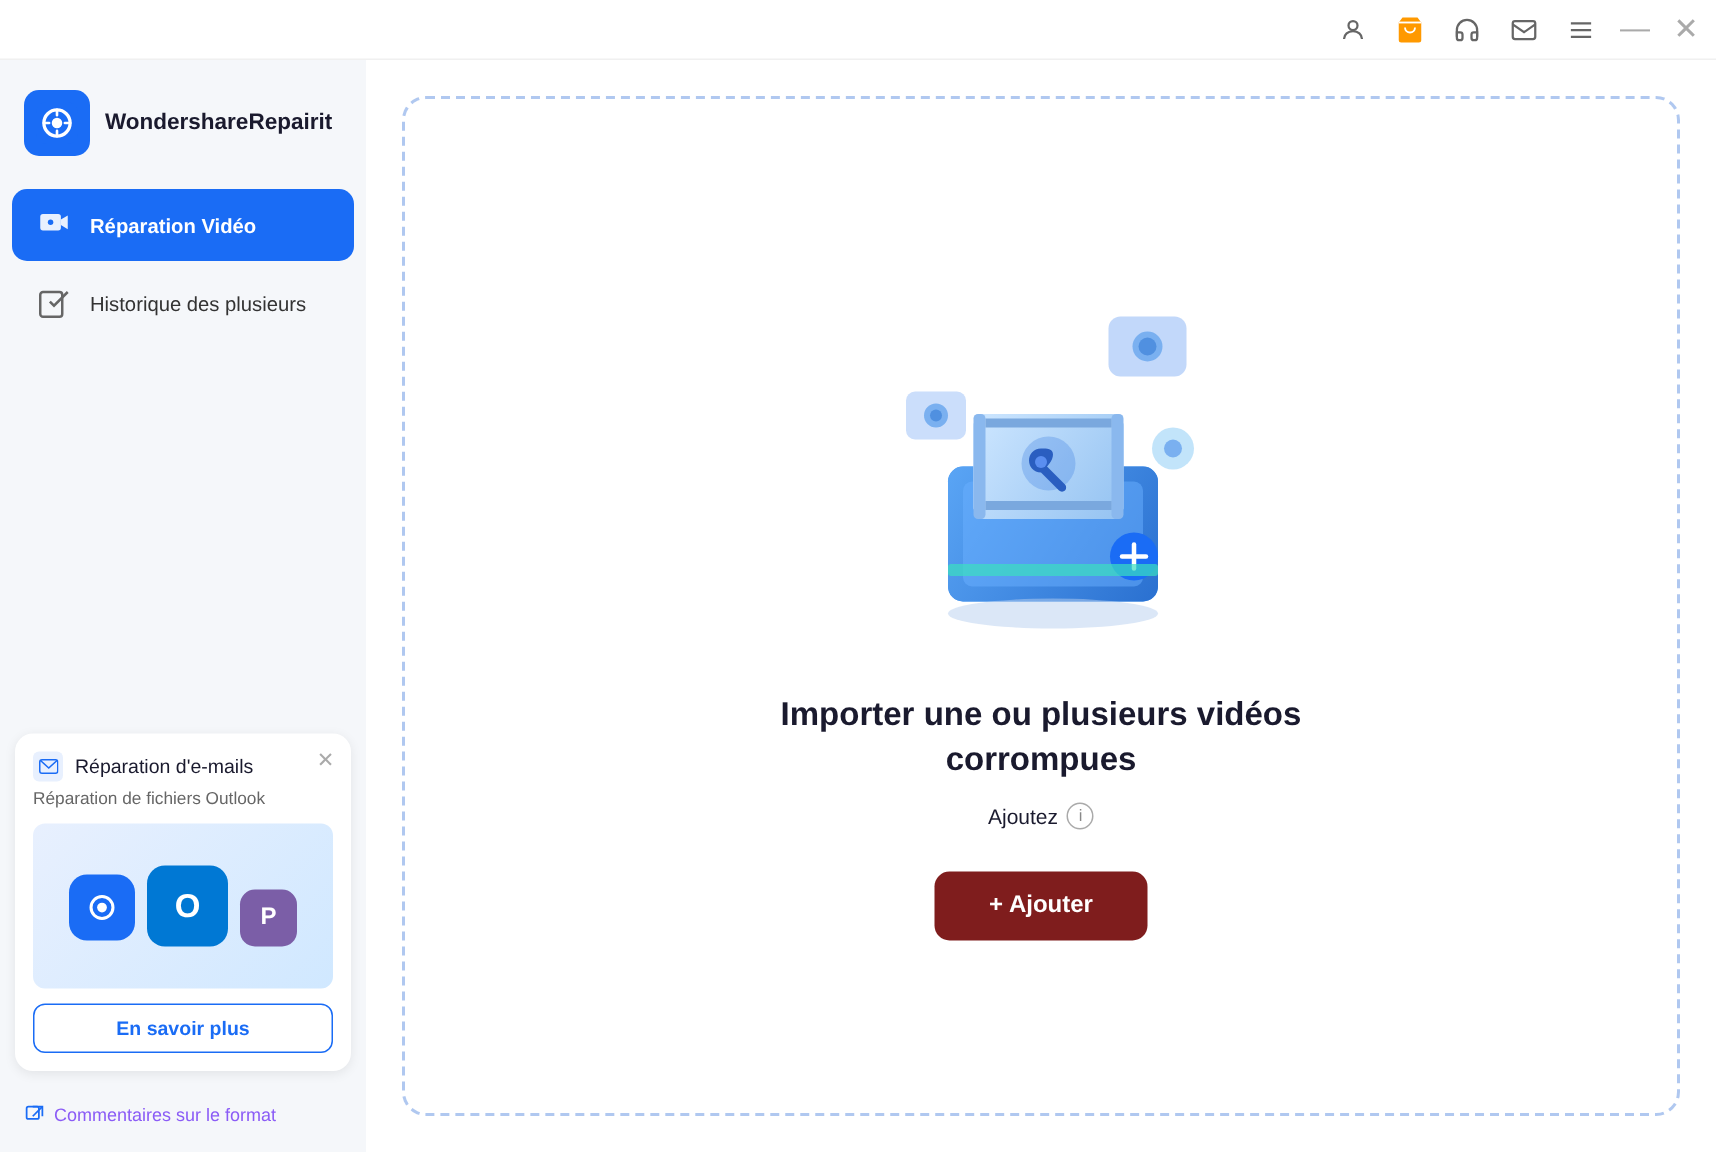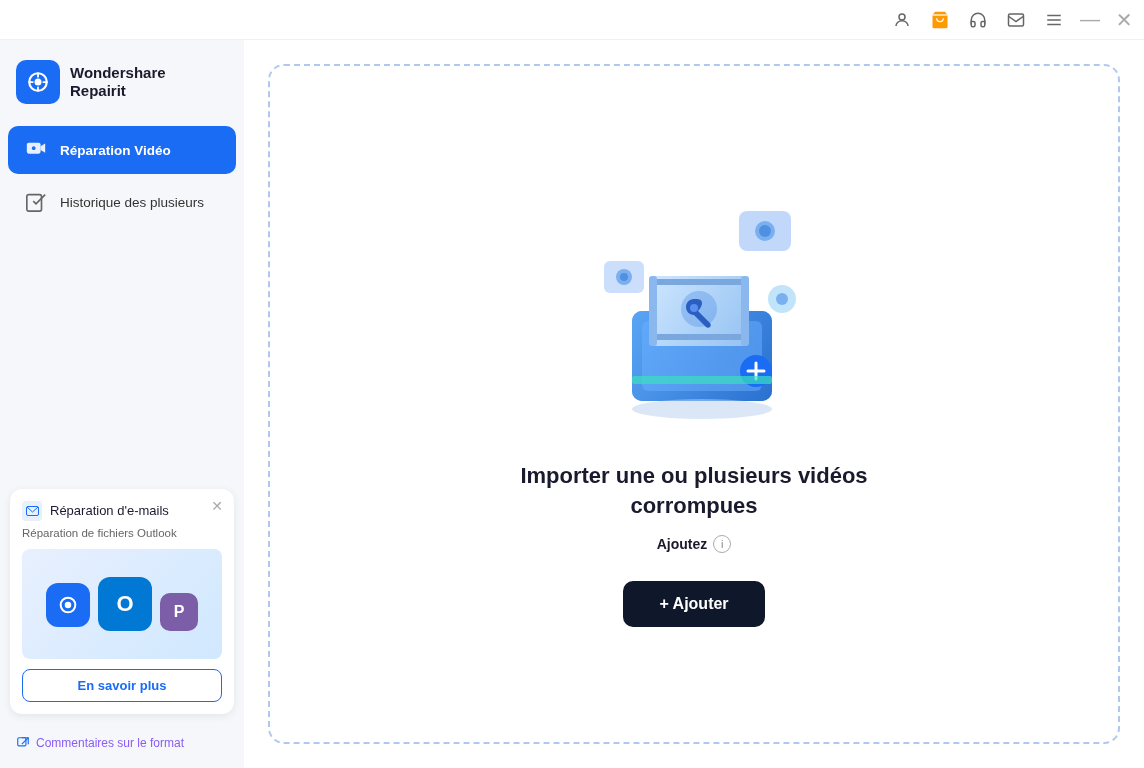--- a/index.html
+++ b/index.html
@@ -85,21 +85,21 @@
       align-items: center;
       justify-content: center;
       flex-shrink: 0;
     }
     .logo-icon svg {
       width: 28px;
       height: 28px;
     }
     .logo-text {
       display: flex;
-      flex-direction: column;
+      flex-direction: row;
     }
     .logo-text .brand-name {
       font-size: 15px;
       font-weight: 700;
       color: #1a1a2e;
       line-height: 1.2;
     }
 
     
     .nav-item {
@@ -270,39 +270,39 @@
     .dropzone-subtitle {
       font-size: 14px;
       color: #555;
       text-align: center;
       margin-bottom: 28px;
       display: flex;
       align-items: center;
       gap: 6px;
     }
     .dropzone-subtitle .highlight {
-      font-weight: 700;
+      font-weight: 400;
       color: #1a1a2e;
     }
     .info-icon {
       width: 18px;
       height: 18px;
       border-radius: 50%;
       border: 1.5px solid #aaa;
       display: inline-flex;
       align-items: center;
       justify-content: center;
       font-size: 11px;
       color: #888;
       cursor: pointer;
       flex-shrink: 0;
     }
 
     .add-btn {
-      background: #0f172a;
+      background: #7f1d1d;
       color: #fff;
       border: none;
       border-radius: 10px;
       padding: 14px 36px;
       font-size: 16px;
       font-weight: 600;
       cursor: pointer;
       display: flex;
       align-items: center;
       gap: 8px;

